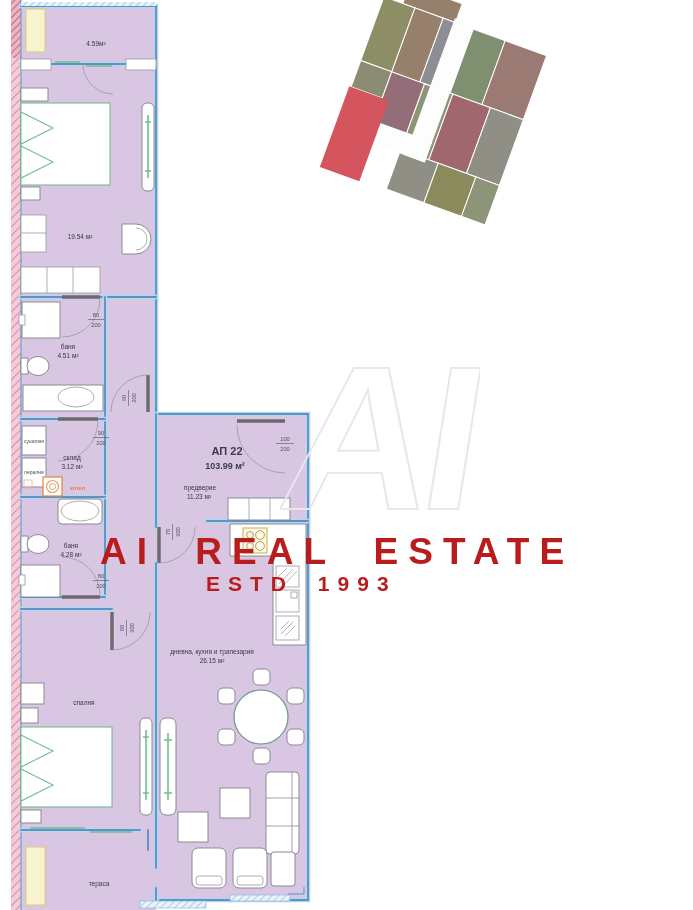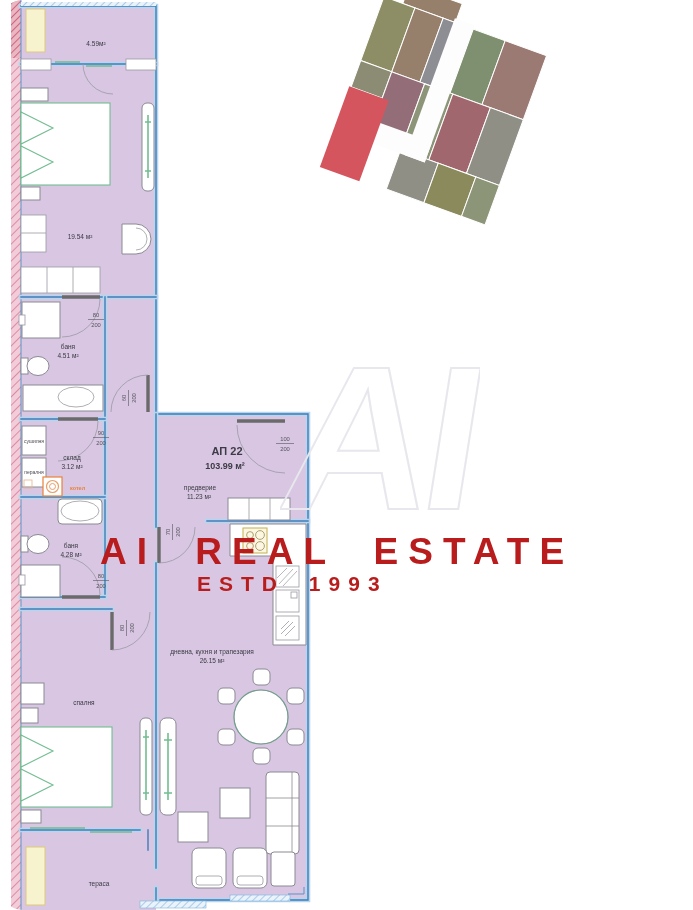--- a/index.html
+++ b/index.html
@@ -1,17 +1,17 @@
 <!DOCTYPE html>
 <html><head>
 <meta charset="utf-8">
 <style>
   html,body{margin:0;padding:0;background:#fff;}
   .stage{position:relative;width:693px;height:910px;background:#fff;overflow:hidden;
-         font-family:"Liberation Sans",sans-serif;border-radius:23px;}
+         font-family:"Liberation Sans",sans-serif;}
   svg{display:block}
   .plan{position:absolute;left:0;top:0;}
   
   .wL{stroke:#b7d6ee;stroke-width:4.6;fill:none;stroke-linecap:square}
   .wD{stroke:#3f7cb8;stroke-width:1.4;fill:none;stroke-linecap:square}
   .wThin{stroke:#5b93c8;stroke-width:1;fill:none}
   .leaf{stroke:#6a6a6a;stroke-width:3.4;fill:none}
   .arc{stroke:#9a9aa2;stroke-width:.8;fill:none}
   .fur{fill:#fff;stroke:#8a8a93;stroke-width:1}
   .furThin{fill:#fff;stroke:#9a9aa2;stroke-width:.8}
@@ -21,21 +21,21 @@
   .lblS{font-size:5px;fill:#4a4a52}
   .dim{font-size:5.8px;fill:#55555c}
   .dimline{stroke:#55555c;stroke-width:.6}
   .big{font-size:11px;font-weight:bold;fill:#3c3c46}
   .big2{font-size:9px;font-weight:bold;fill:#3c3c46}
   .orange{font-size:5.5px;font-weight:bold;fill:#e8833a}
   .mid{text-anchor:middle}
   .wm-line{position:absolute;color:#b91c1c;font-weight:bold;white-space:nowrap;
            pointer-events:none;z-index:3;}
   .wm1{left:100px;top:531px;font-size:37px;letter-spacing:10px;word-spacing:18px;}
-  .wm2{left:197px;top:572px;font-size:21px;letter-spacing:8px;word-spacing:10px;}
+  .wm2{left:206px;top:572px;font-size:21px;letter-spacing:8px;word-spacing:10px;}
   .wm-logo{position:absolute;left:280px;top:313px;z-index:3;pointer-events:none;}
 </style>
 </head>
 <body>
 
 <div class="stage">
 
 <svg class="plan" width="693" height="910" viewBox="0 0 693 910">
   <defs>
     <pattern id="pinkhatch" width="6" height="6" patternUnits="userSpaceOnUse" patternTransform="rotate(45)">

